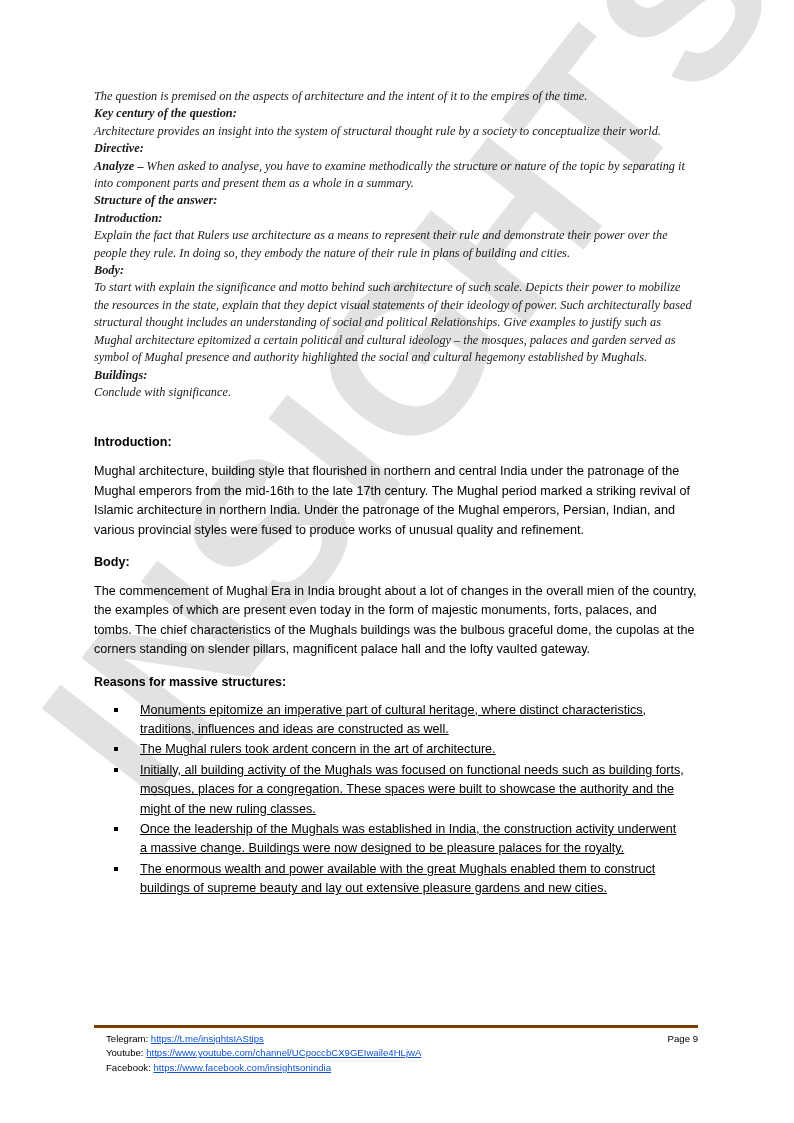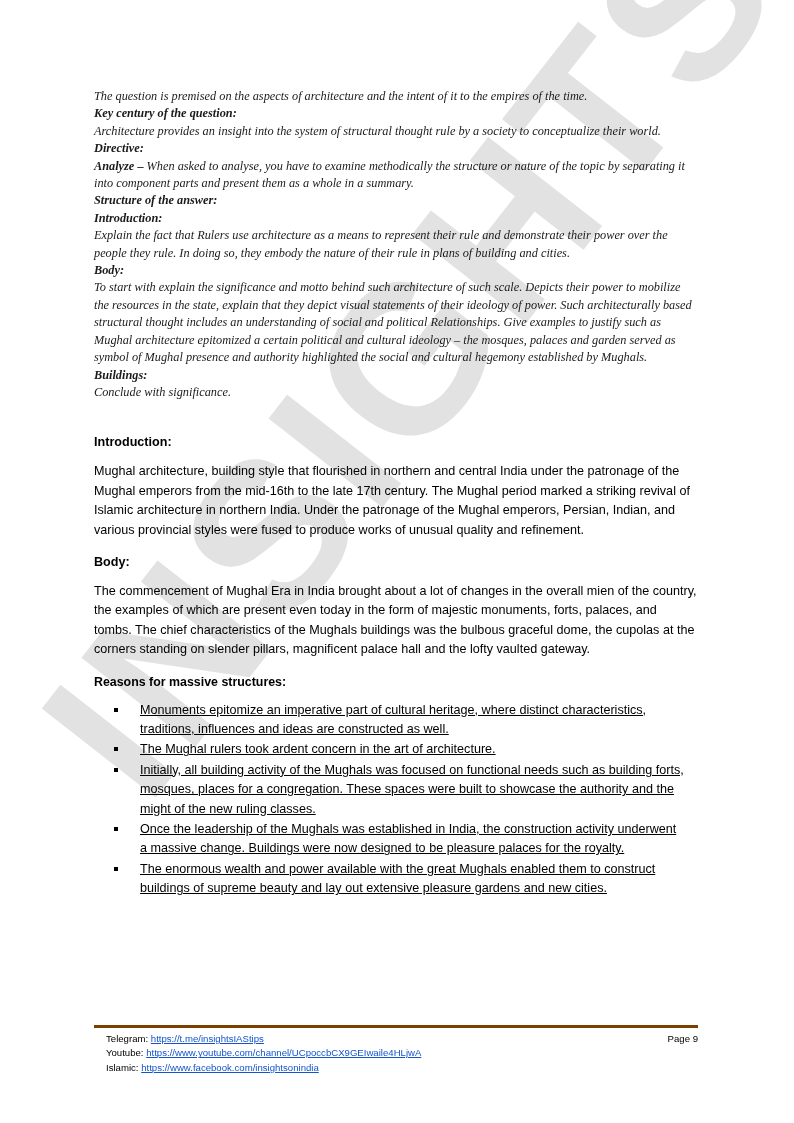--- a/index.html
+++ b/index.html
@@ -230,17 +230,17 @@
   <div class="footer">
     <div class="footer-rule"></div>
     <div class="footer-row">
       <span class="footer-label">Telegram: </span><a class="footer-link" href="#">https://t.me/insightsIAStips</a>
       <span class="page-num">Page 9</span>
     </div>
     <div class="footer-row">
       <span class="footer-label">Youtube: </span><a class="footer-link" href="#">https://www.youtube.com/channel/UCpoccbCX9GEIwaile4HLjwA</a>
     </div>
     <div class="footer-row">
-      <span class="footer-label">Islamic: </span><a class="footer-link" href="#">https://www.facebook.com/insightsonindia</a>
+      <span class="footer-label">Facebook: </span><a class="footer-link" href="#">https://www.facebook.com/insightsonindia</a>
     </div>
   </div>
 
 </div>
 
 </body></html>

